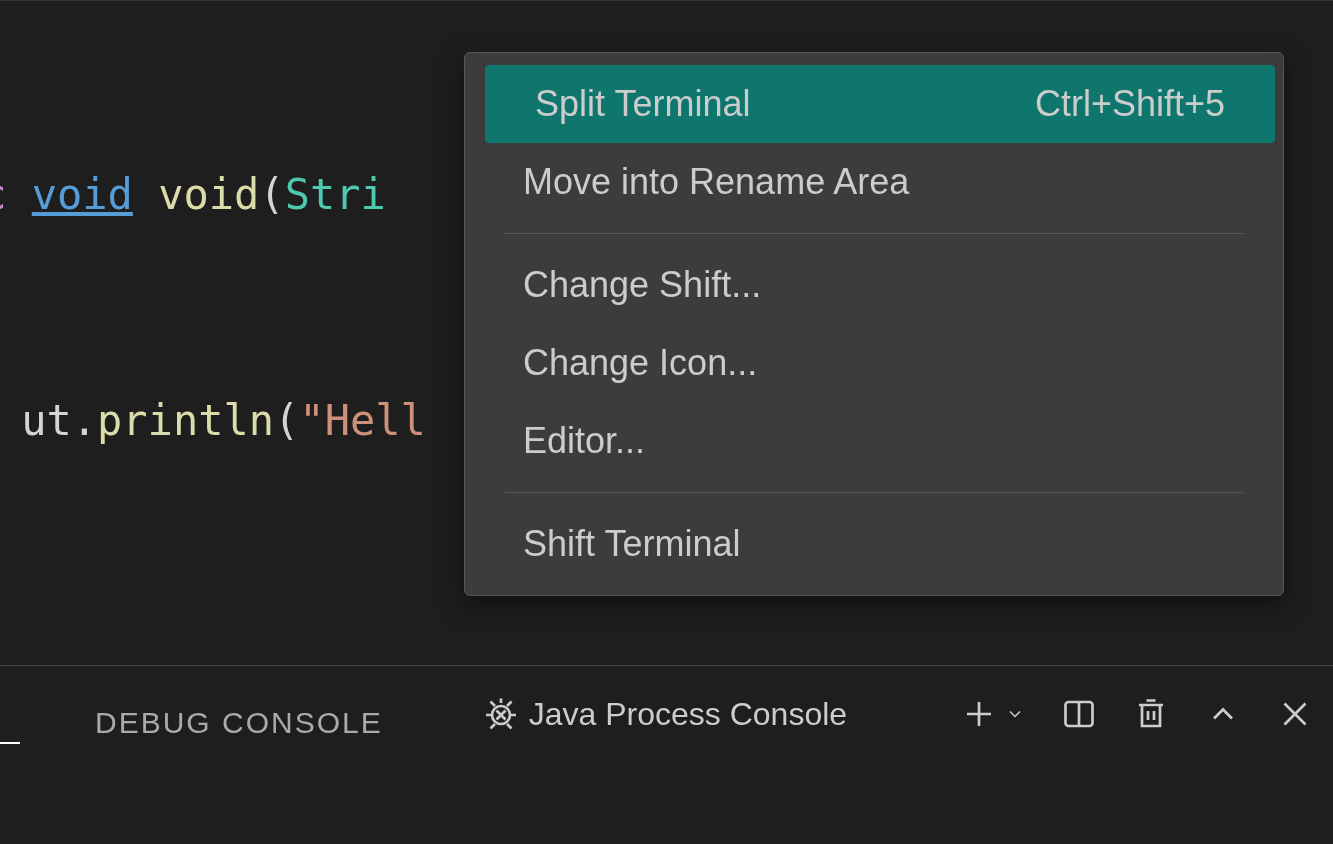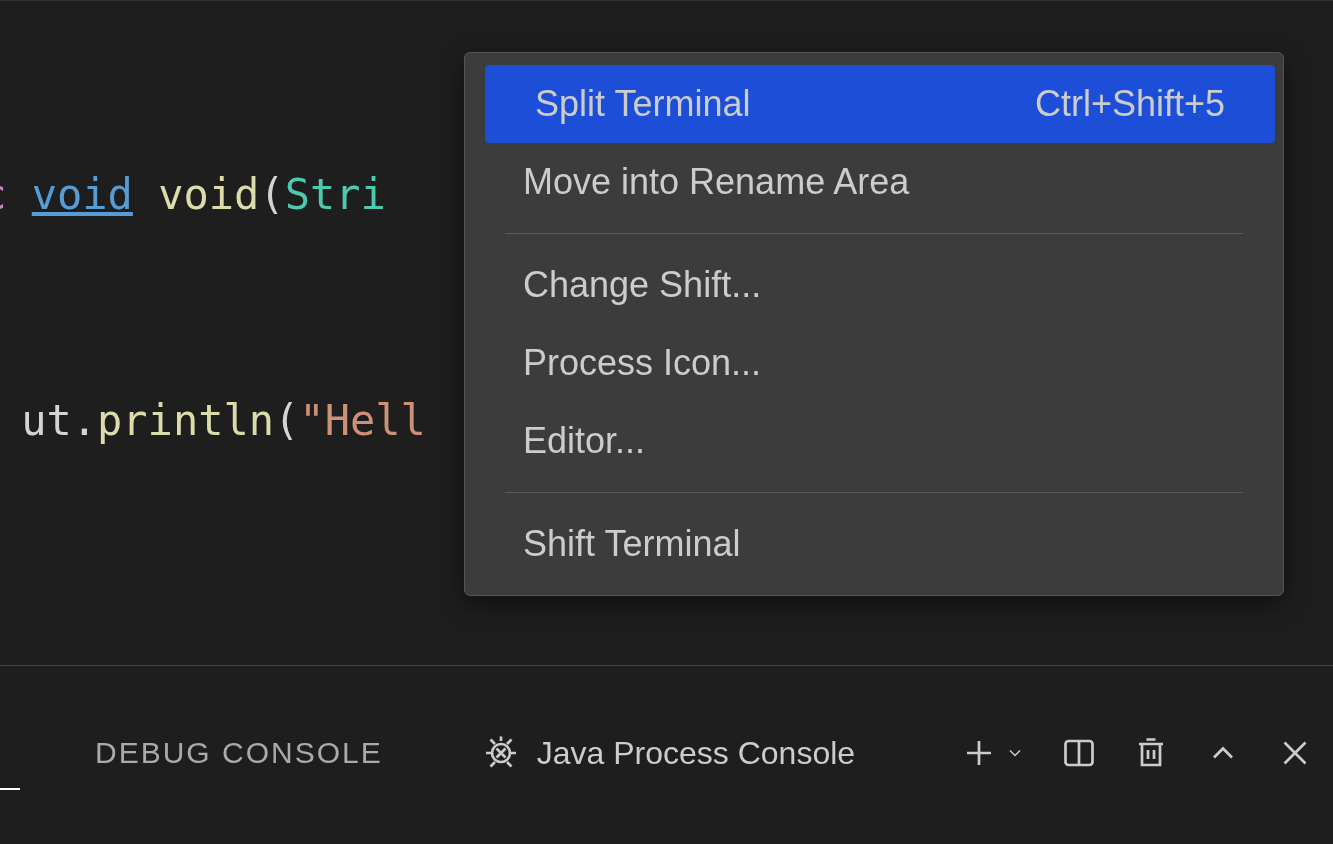--- a/index.html
+++ b/index.html
@@ -56,58 +56,58 @@
       justify-content: space-between;
       align-items: center;
       padding: 18px 50px;
       font-size: 36px;
       color: #cccccc;
       cursor: pointer;
       margin: 0 8px;
       border-radius: 4px;
     }
     .menu-item.highlighted {
-      background: #1d4ed8;
+      background: #0f766e;
       margin-left: 20px;
     }
     .menu-shortcut {
       color: #cccccc;
       font-size: 36px;
     }
     .menu-divider {
       height: 1px;
       background: #5a5a5a;
       margin: 12px 40px;
     }
     
     .bottom-panel {
       border-top: 1px solid #444;
       height: 175px;
       display: flex;
-      align-items: center;
+      align-items: flex-start;
       padding: 30px 20px;
       gap: 30px;
     }
     .tab-label {
       font-size: 30px;
       color: #aaaaaa;
       letter-spacing: 2px;
       padding: 10px 15px;
     }
     .tab-label.active {
       color: #ffffff;
       border-bottom: 2px solid #fff;
       position: relative;
       top: 26px;
       left: -30px;
     }
     .terminal-info {
       display: flex;
       align-items: center;
-      gap: 18px;
+      gap: 10px;
       font-size: 32px;
       color: #cccccc;
       margin-left: 55px;
     }
     .panel-actions {
       display: flex;
       align-items: center;
       gap: 36px;
       margin-left: auto;
     }
@@ -143,21 +143,21 @@
     <span class="menu-shortcut">Ctrl+Shift+5</span>
   </div>
   <div class="menu-item">
     <span>Move into Rename Area</span>
   </div>
   <div class="menu-divider"></div>
   <div class="menu-item">
     <span>Change Shift...</span>
   </div>
   <div class="menu-item">
-    <span>Process Icon...</span>
+    <span>Change Icon...</span>
   </div>
   <div class="menu-item">
     <span>Editor...</span>
   </div>
   <div class="menu-divider"></div>
   <div class="menu-item">
     <span>Shift Terminal</span>
   </div>
 </div>
 

